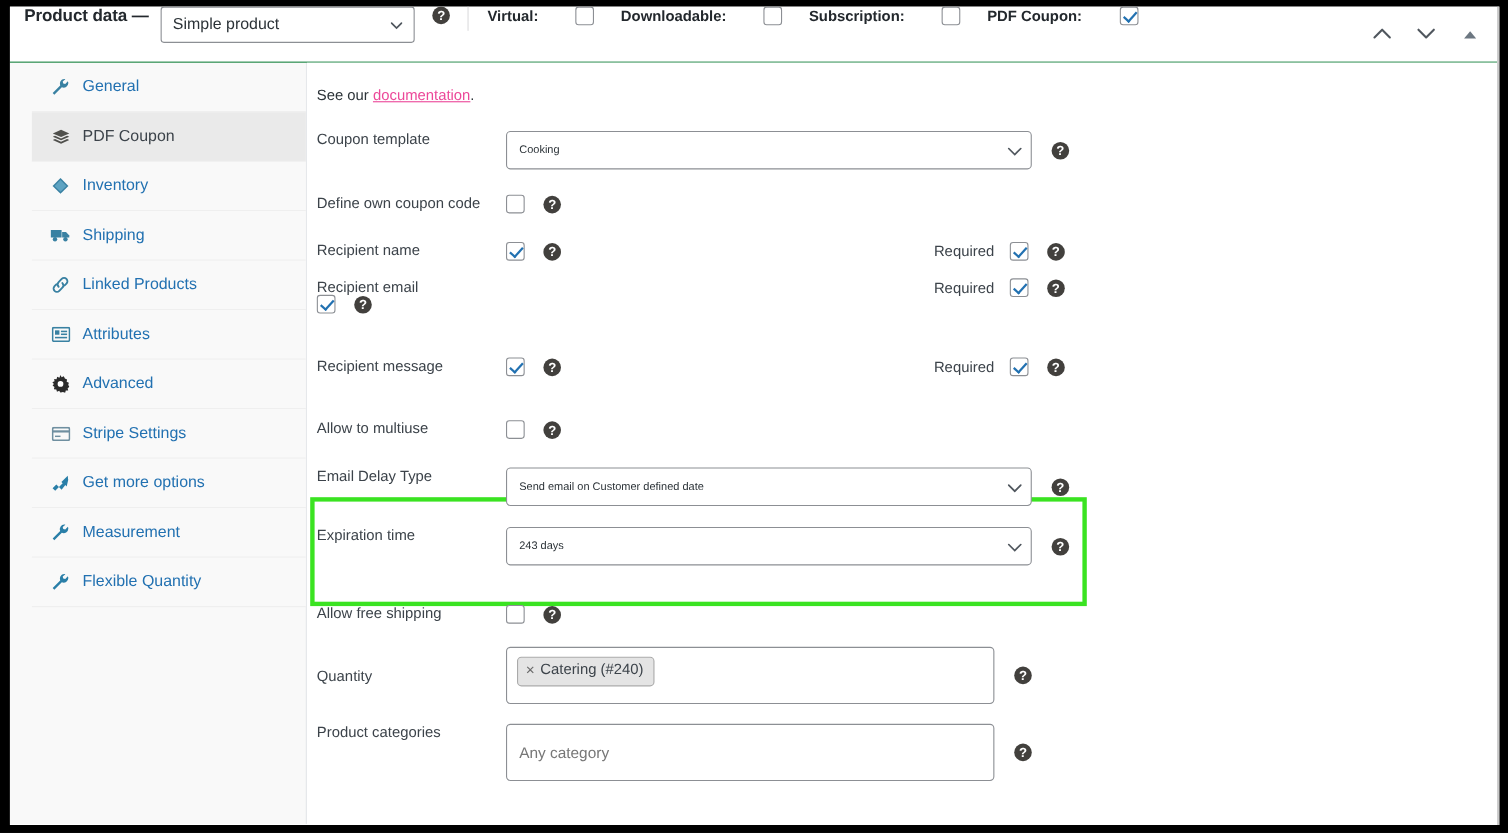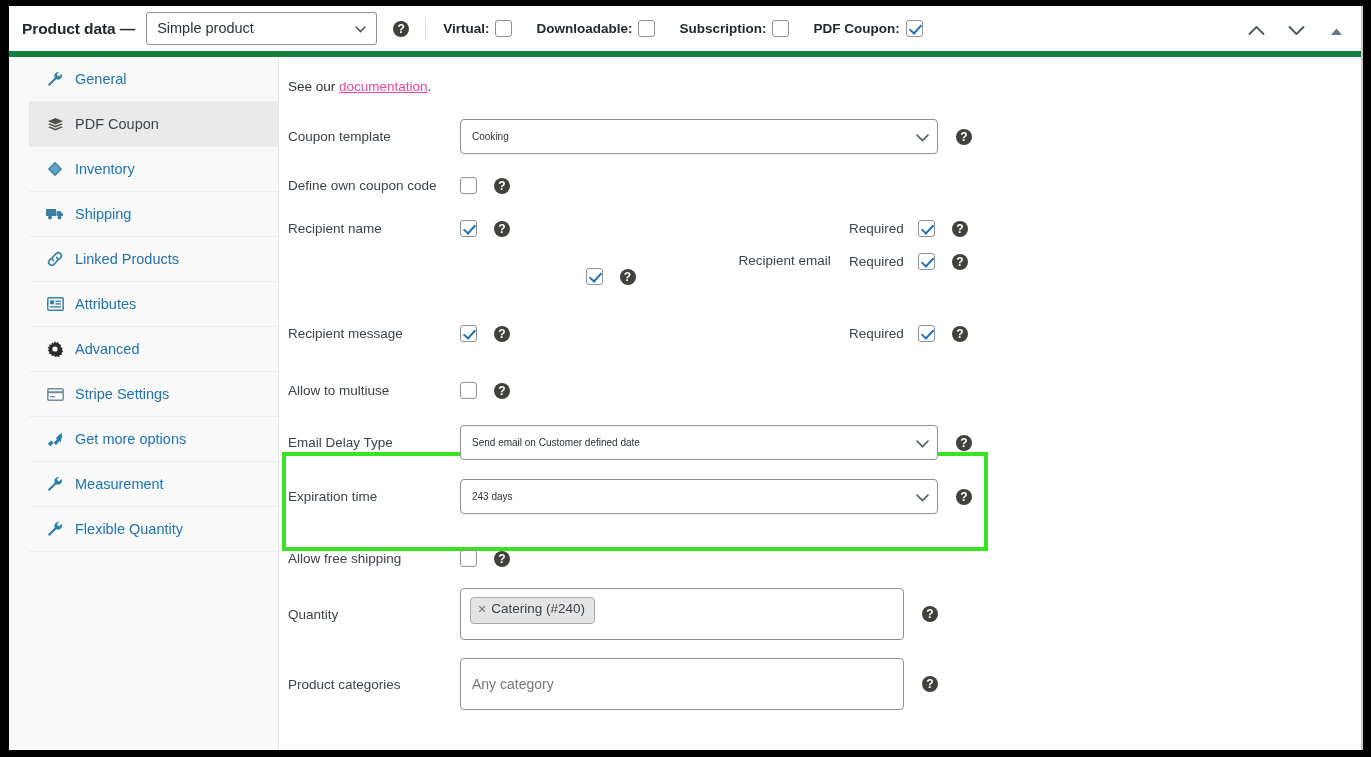--- a/index.html
+++ b/index.html
@@ -25,23 +25,23 @@
     background: #ffffff;
     border-right: 2px solid #c9c9c9;
     overflow: hidden;
   }
 
   
   #header {
     position: relative;
     height: 51px;
     background: #ffffff;
-    border-bottom: 6px solid #15803d;
-    display: flex;
-    align-items: center;
+    border-bottom: 1px solid #15803d;
+    display: flex;
+    align-items: flex-start;
     padding-left: 13px;
   }
   .hdr-title {
     font-size: 15.5px;
     font-weight: bold;
     color: #23282d;
     letter-spacing: -0.1px;
     white-space: nowrap;
   }
   .hdr-select-wrap {
@@ -99,20 +99,21 @@
     gap: 24px;
   }
   .hdr-check {
     display: flex;
     align-items: center;
     font-size: 13.5px;
     font-weight: bold;
     color: #23282d;
     white-space: nowrap;
     cursor: pointer;
+    gap: 28px;
   }
   .hdr-check .cb { margin-left: 6px; }
 
   
   .cb {
     display: inline-block;
     width: 17px; height: 17px;
     border: 1px solid #8c8f94;
     border-radius: 3px;
     background: #ffffff;
@@ -204,21 +205,21 @@
     color: #2c3338;
     padding: 22px 0 0 9px;
   }
   #doc-note a {
     color: #ec4899;
     text-decoration: underline;
   }
 
   .row {
     display: flex;
-    align-items: center;
+    align-items: flex-start;
     position: relative;
     padding-left: 9px;
   }
   .row-label {
     width: 172px;
     flex: none;
     font-size: 13.5px;
     color: #3c434a;
     white-space: nowrap;
   }

